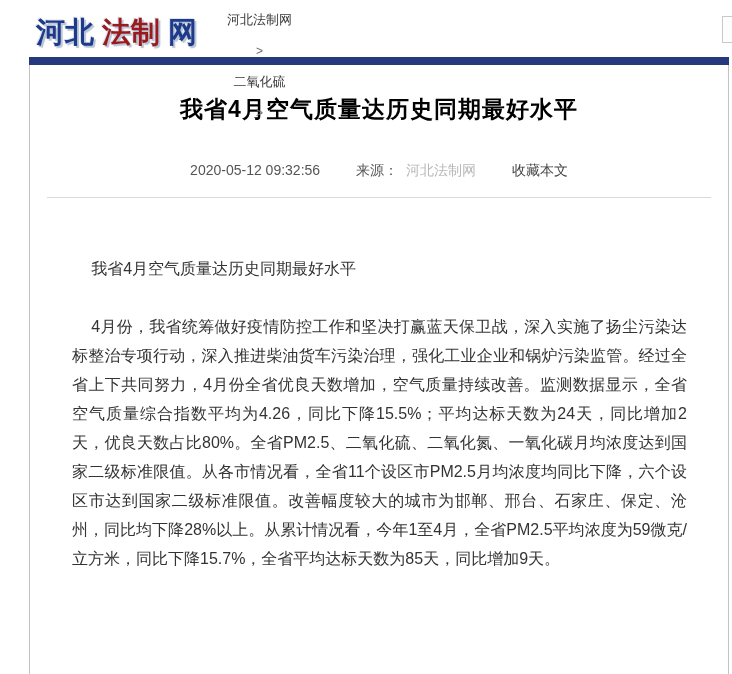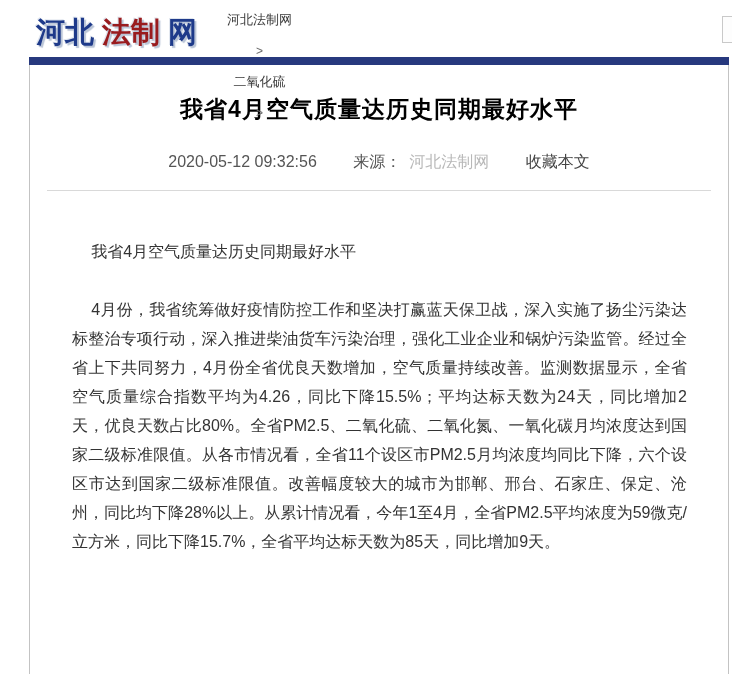--- a/index.html
+++ b/index.html
@@ -83,25 +83,25 @@
   }
   .article-title {
     margin-top: 21px;
     text-align: center;
     font-size: 23px;
     font-weight: bold;
     color: #000000;
     letter-spacing: 1px;
   }
   .meta-wrap {
-    margin: 8px 13px;
+    margin: 18px 13px;
     padding: 15px 0 17px 0;
     border-bottom: 1px solid #d9d9d9;
     text-align: center;
-    font-size: 16px;
+    font-size: 14px;
     color: #555555;
   }
   .meta-wrap .datetime { margin-right: 24px; }
   .meta-wrap .source-label { color: #555555; }
   .meta-wrap .source-value { color: #b8b8b8; }
   .meta-wrap .favorite {
     margin-left: 24px;
     color: #444444;
     text-decoration: none;
     cursor: pointer;

